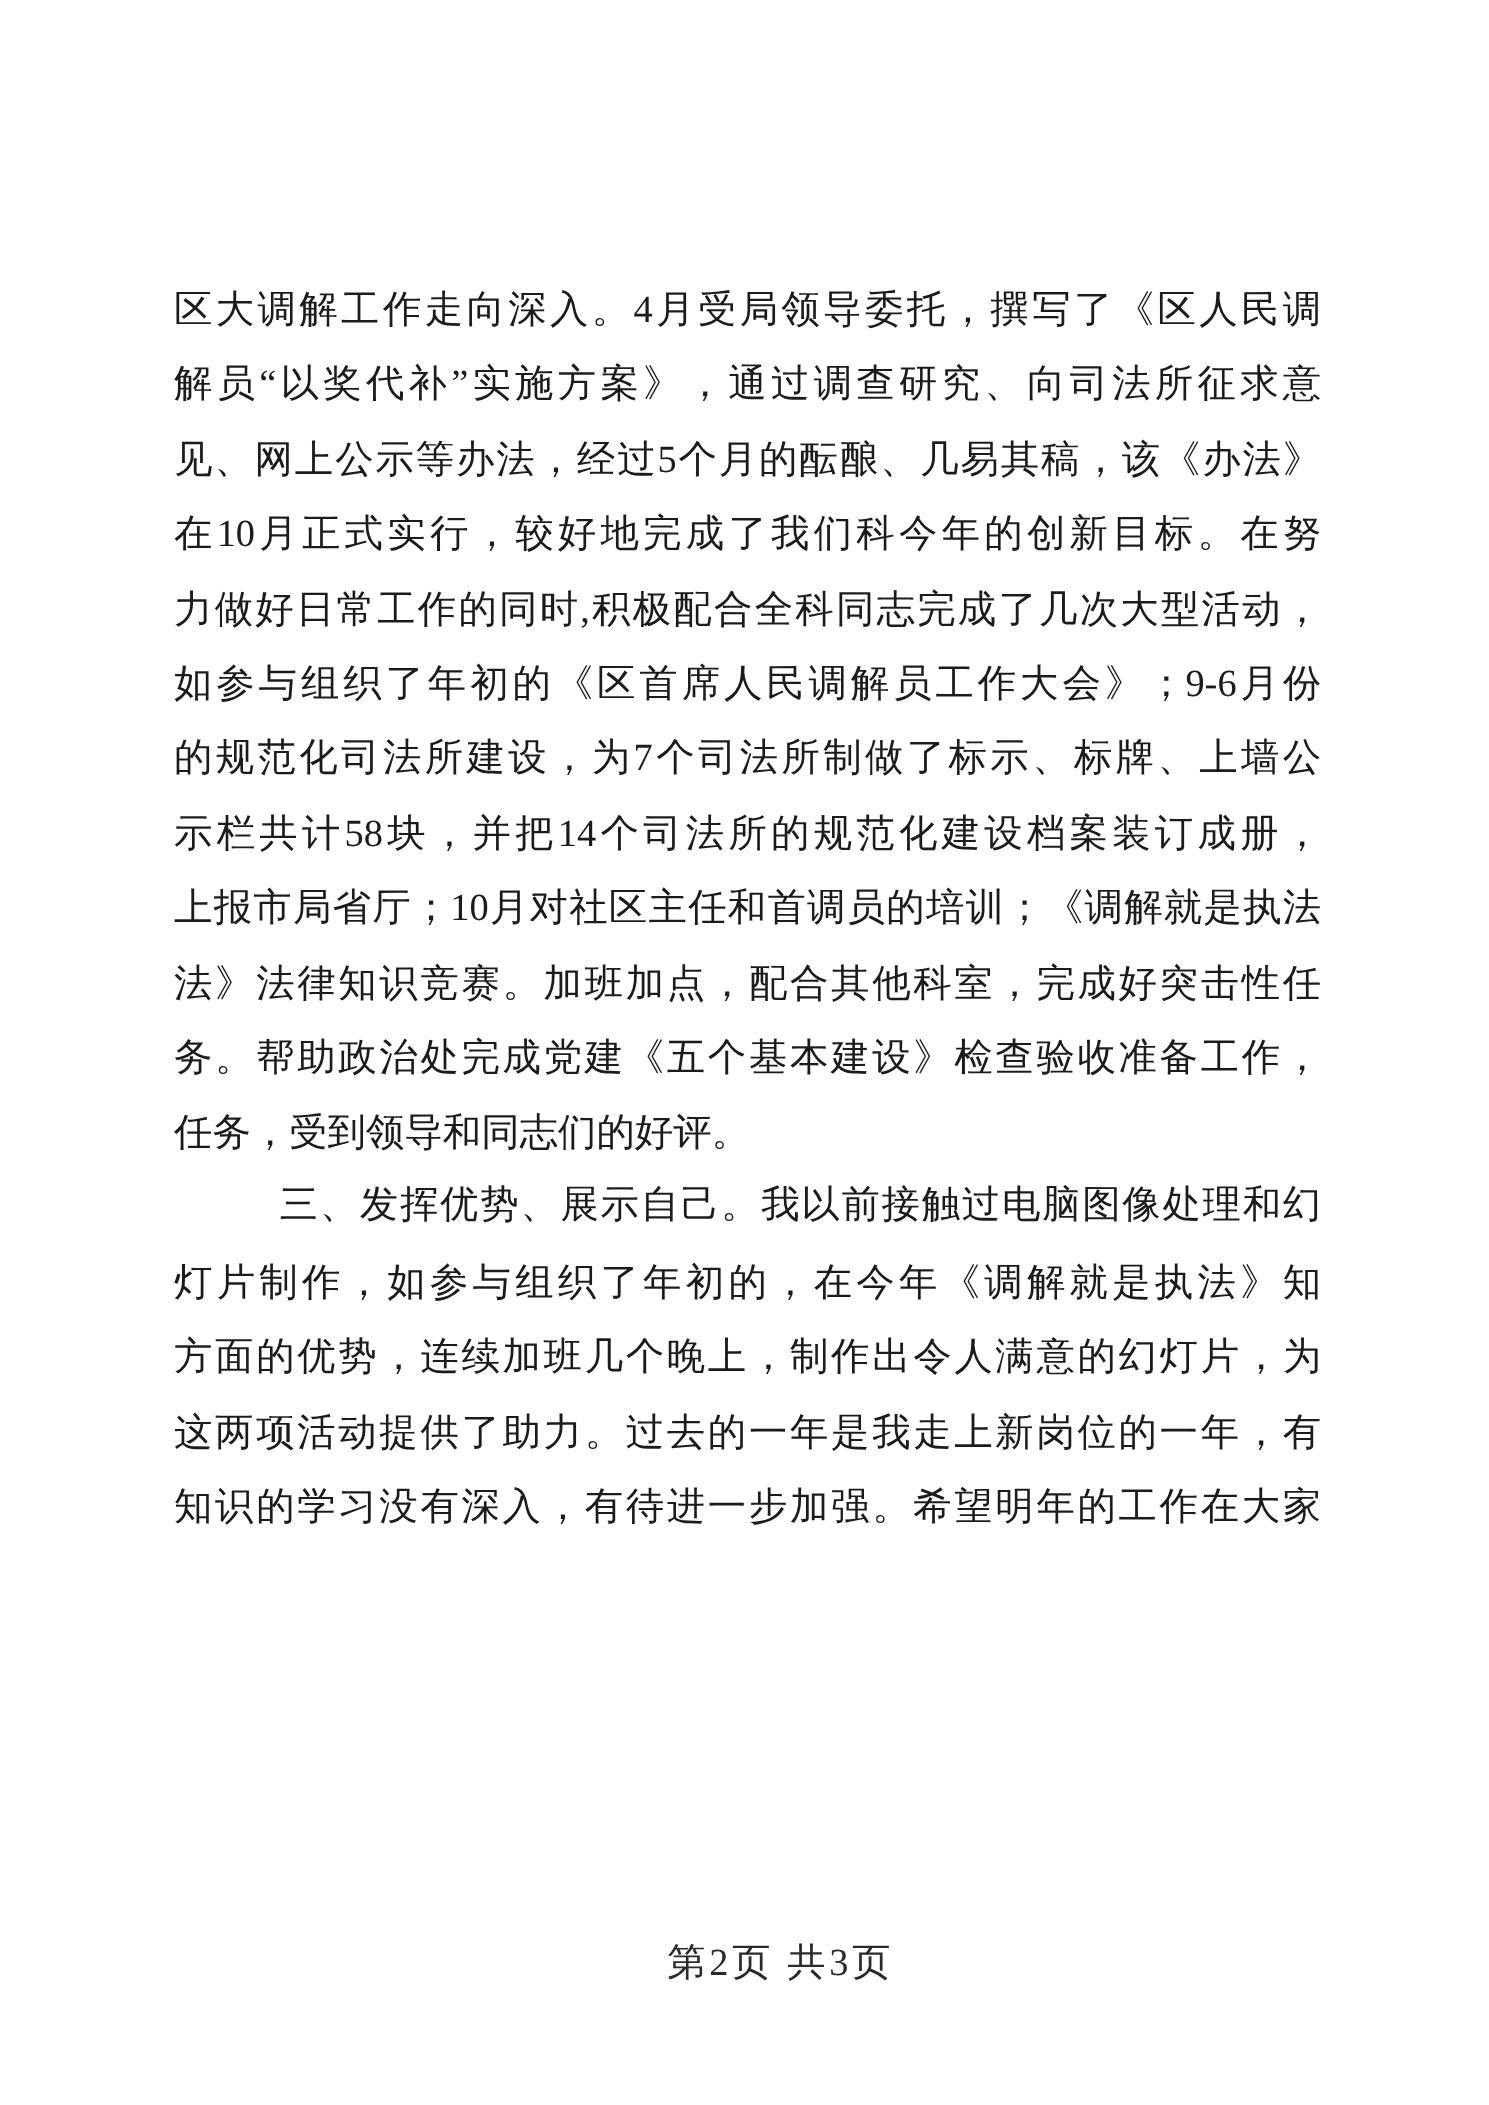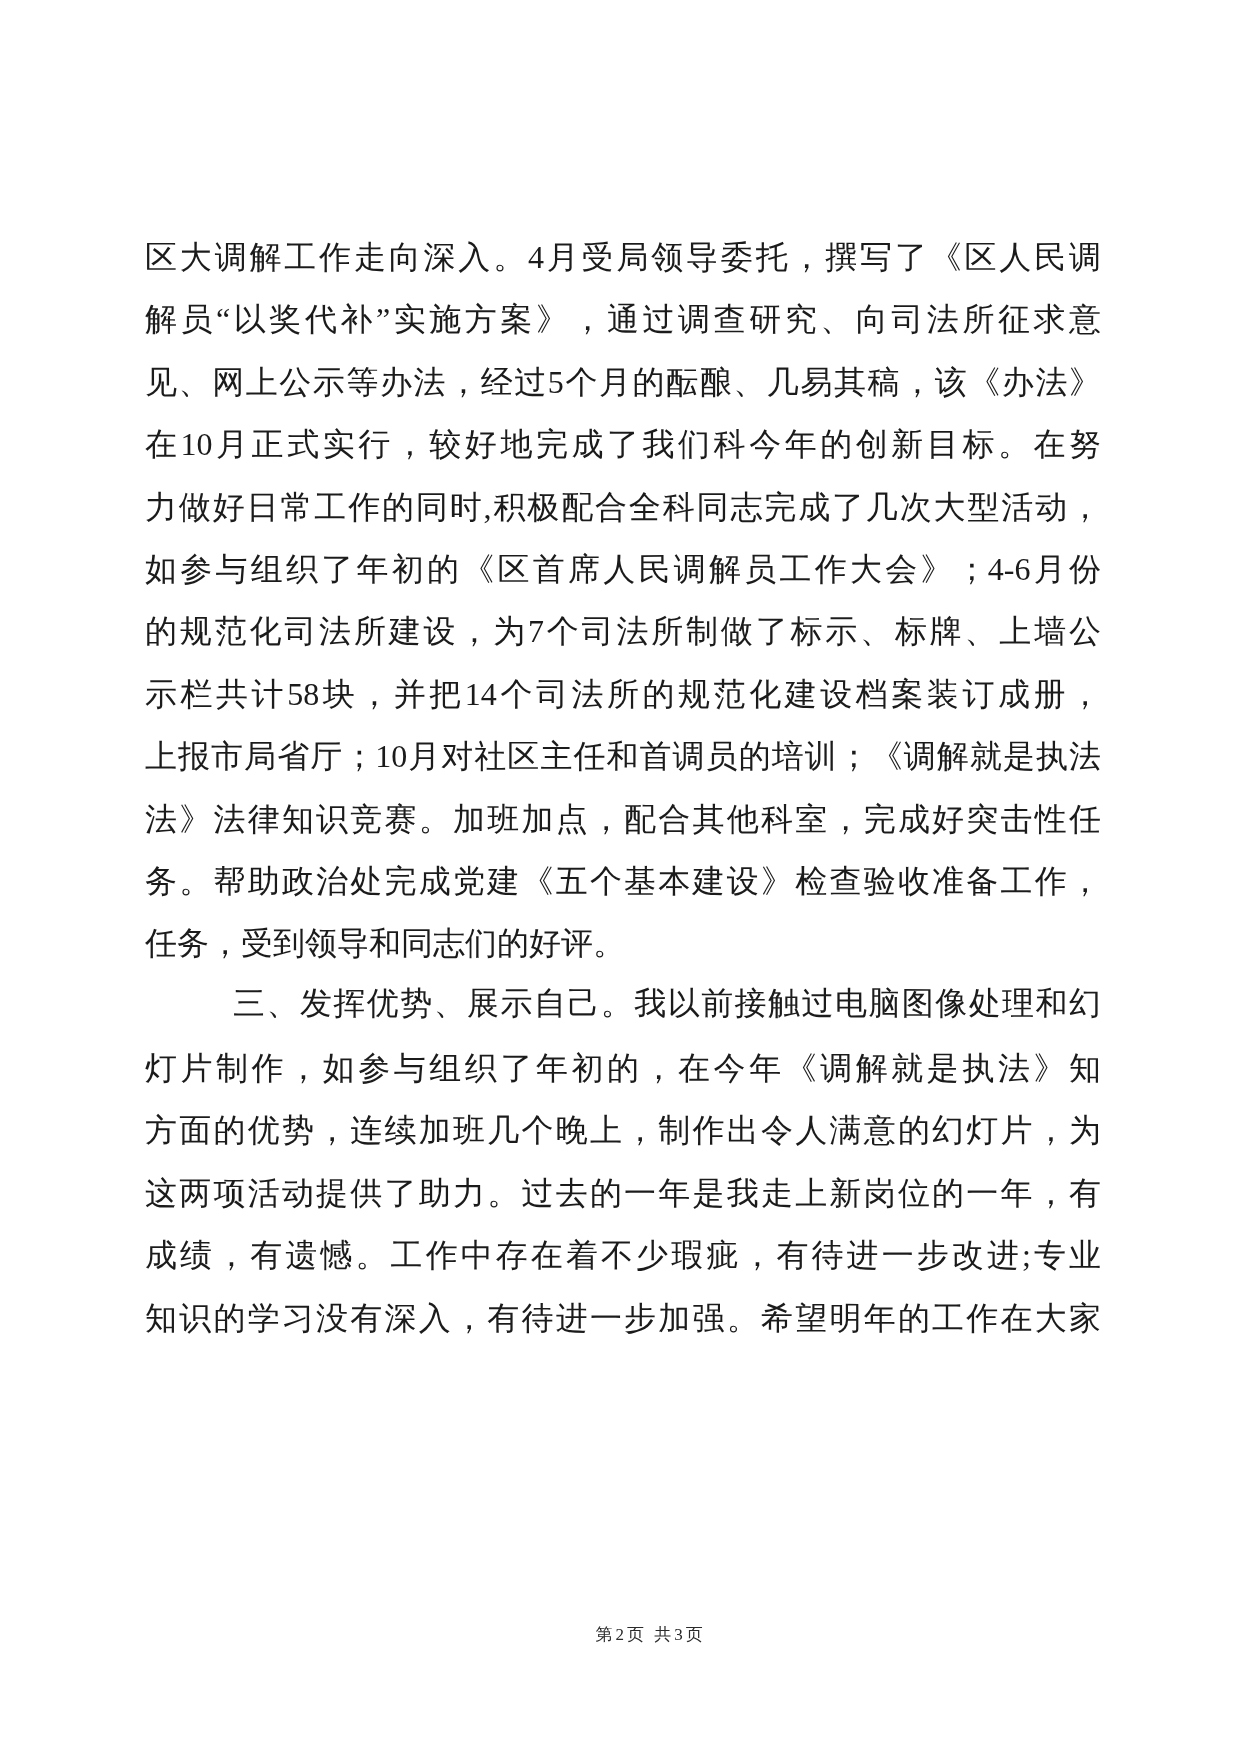--- a/index.html
+++ b/index.html
@@ -50,45 +50,44 @@
     font-family: Liberation Mono, monospace;
   }
   .footer {
     position: absolute;
     top: 1610px;
     left: 0;
     width: 100%;
     box-sizing: border-box;
     padding-left: 60px;
     text-align: center;
-    font-size: 17px;
+    font-size: 32px;
     line-height: 50px;
     letter-spacing: 3px;
     color: #2a2a2a;
   }
 </style>
 </head>
 <body>
 
 <div class="page">
   <div class="text-block">
     <div class="line">区大调解工作走向深入。4月受局领导委托，撰写了《区人民调</div>
     <div class="line">解员“以奖代补”实施方案》，通过调查研究、向司法所征求意</div>
     <div class="line">见、网上公示等办法，经过5个月的酝酿、几易其稿，该《办法》</div>
     <div class="line">在10月正式实行，较好地完成了我们科今年的创新目标。在努</div>
     <div class="line">力做好日常工作的同时,积极配合全科同志完成了几次大型活动，</div>
-    <div class="line">如参与组织了年初的《区首席人民调解员工作大会》；4-6月份</div>
+    <div class="line">如参与组织了年初的《区首席人民调解员工作大会》；9-6月份</div>
     <div class="line">的规范化司法所建设，为7个司法所制做了标示、标牌、上墙公</div>
     <div class="line">示栏共计58块，并把14个司法所的规范化建设档案装订成册，</div>
     <div class="line">上报市局省厅；10月对社区主任和首调员的培训；《调解就是执法</div>
     <div class="line">法》法律知识竞赛。加班加点，配合其他科室，完成好突击性任</div>
     <div class="line">务。帮助政治处完成党建《五个基本建设》检查验收准备工作，</div>
     <div class="line para-end">任务，受到领导和同志们的好评。</div>
     <div class="line indent">三、发挥优势、展示自己。我以前接触过电脑图像处理和幻</div>
     <div class="line">灯片制作，如参与组织了年初的，在今年《调解就是执法》知</div>
     <div class="line">方面的优势，连续加班几个晚上，制作出令人满意的幻灯片，为</div>
     <div class="line">这两项活动提供了助力。过去的一年是我走上新岗位的一年，有</div>
-    <div class="line">成绩，有遗憾。工作中存在着不少瑕疵，有待进一步改进;专业</div>
     <div class="line">知识的学习没有深入，有待进一步加强。希望明年的工作在大家</div>
   </div>
 
   <div class="footer">第2页 共3页</div>
 </div>
 
 </body></html>

